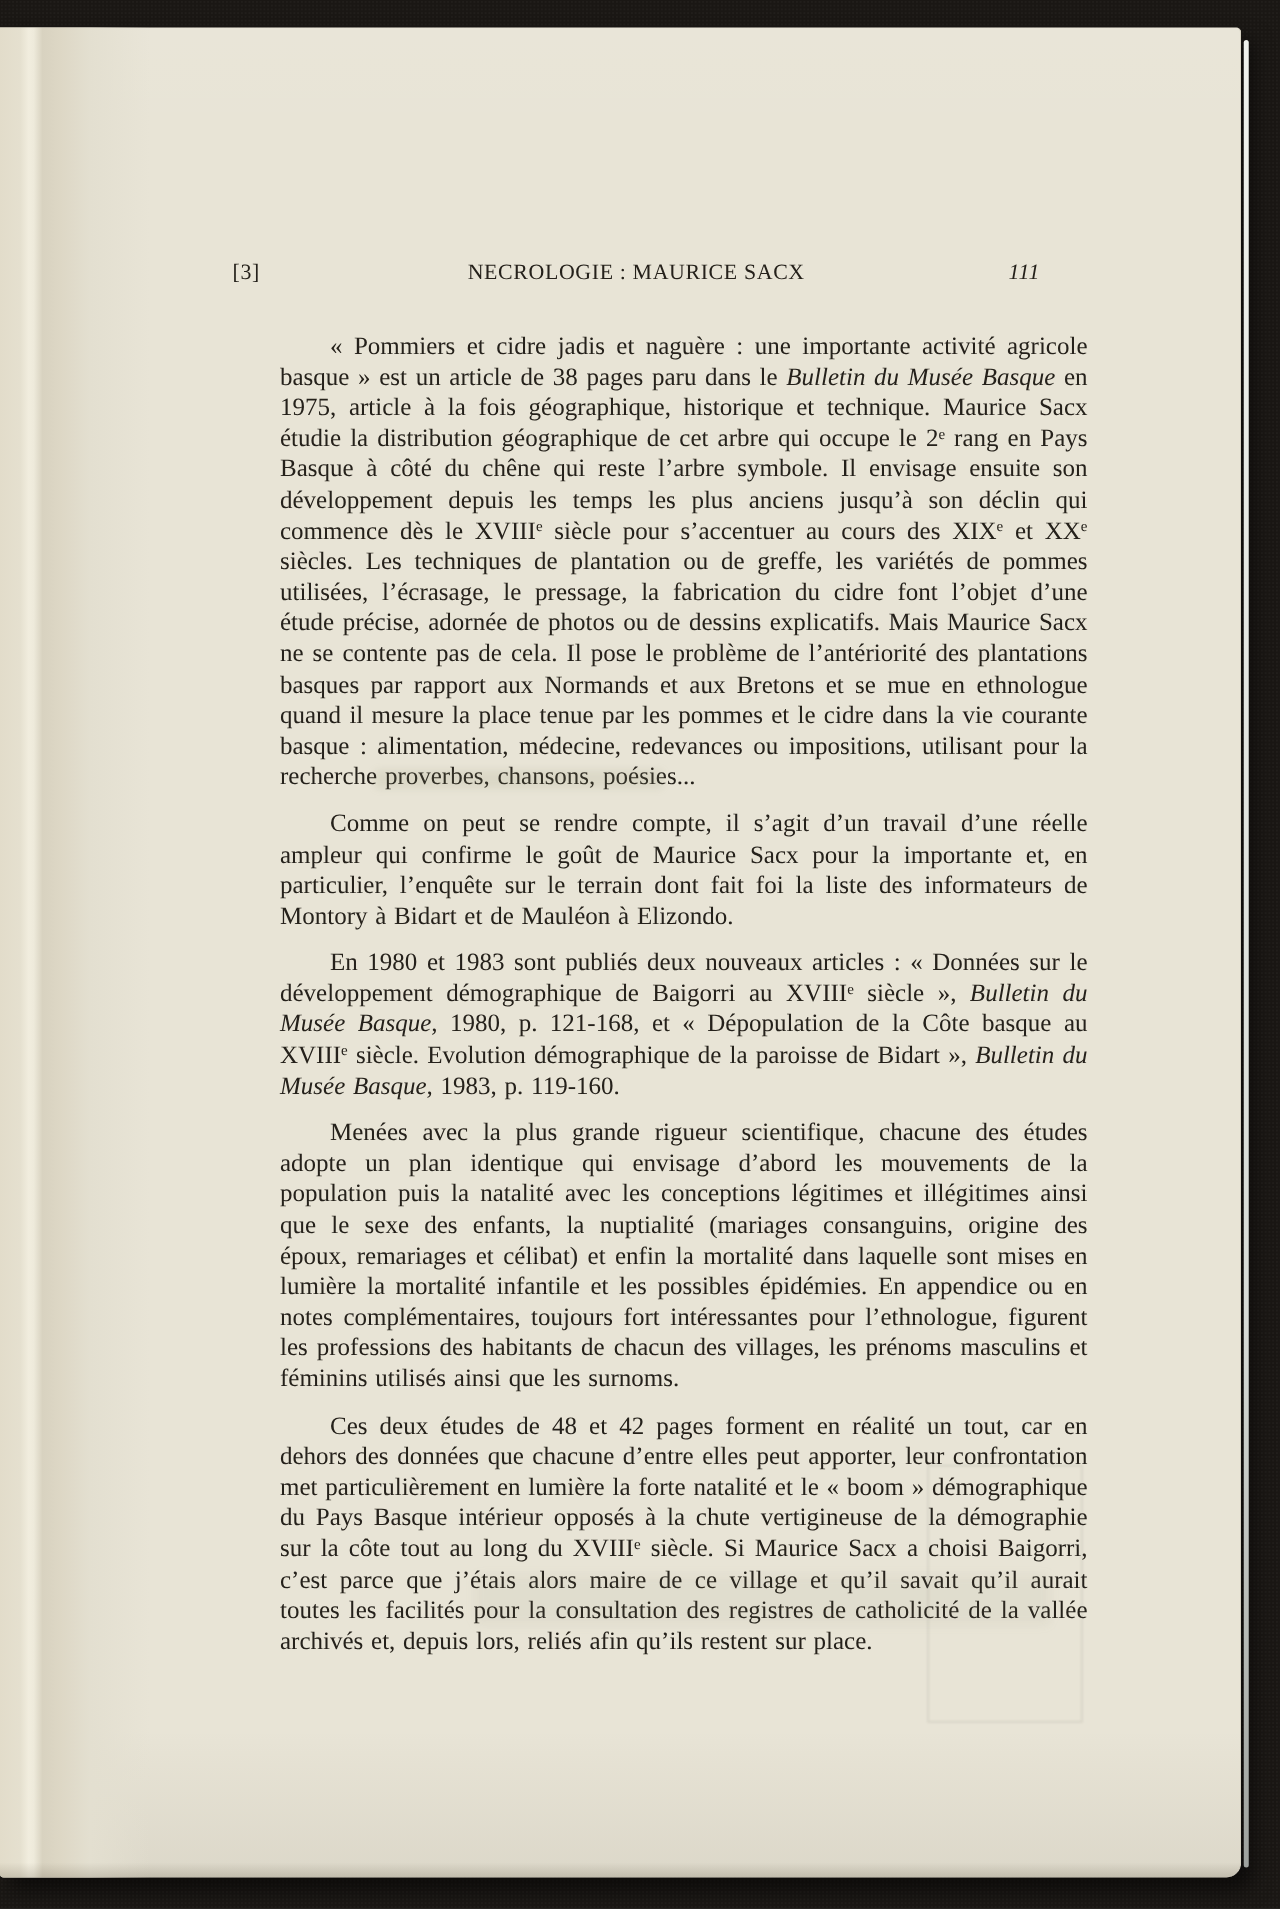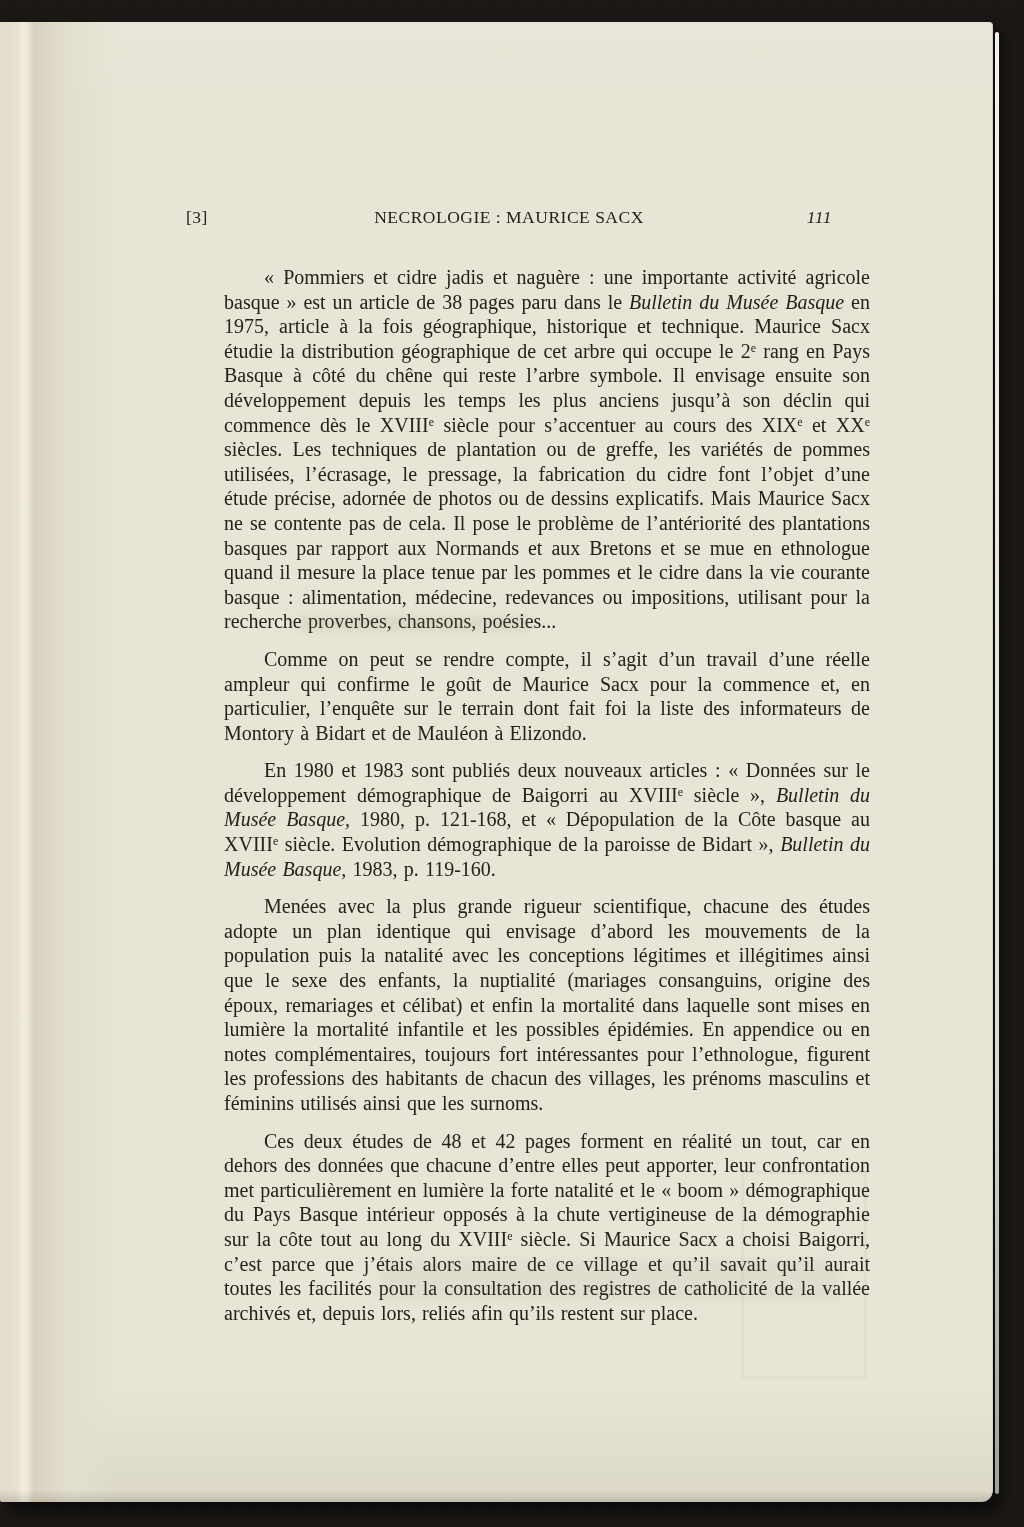--- a/index.html
+++ b/index.html
@@ -100,21 +100,21 @@
     <div class="gutter"></div>
 
     <div class="header">
       <span class="h-left">[3]</span>
       <span class="h-title">NECROLOGIE : MAURICE SACX</span>
       <span class="h-right">111</span>
     </div>
 
     <div class="article-body">
         <p class="para"><span>« Pommiers et cidre jadis et naguère : une importante activité agricole basque » est un article de 38 pages paru dans le </span><em>Bulletin du Musée Basque</em><span> en 1975, article à la fois géographique, historique et technique. Maurice Sacx étudie la distribution géographique de cet arbre qui occupe le 2</span><sup>e</sup><span> rang en Pays Basque à côté du chêne qui reste l’arbre symbole. Il envisage ensuite son développement depuis les temps les plus anciens jusqu’à son déclin qui commence dès le XVIII</span><sup>e</sup><span> siècle pour s’accentuer au cours des XIX</span><sup>e</sup><span> et XX</span><sup>e</sup><span> siècles. Les techniques de plantation ou de greffe, les variétés de pommes utilisées, l’écrasage, le pressage, la fabrication du cidre font l’objet d’une étude précise, adornée de photos ou de dessins explicatifs. Mais Maurice Sacx ne se contente pas de cela. Il pose le problème de l’antériorité des plantations basques par rapport aux Normands et aux Bretons et se mue en ethnologue quand il mesure la place tenue par les pommes et le cidre dans la vie courante basque : alimentation, médecine, redevances ou impositions, utilisant pour la recherche proverbes, chansons, poésies...</span></p>
-        <p class="para"><span>Comme on peut se rendre compte, il s’agit d’un travail d’une réelle ampleur qui confirme le goût de Maurice Sacx pour la commence et, en particulier, l’enquête sur le terrain dont fait foi la liste des informateurs de Montory à Bidart et de Mauléon à Elizondo.</span></p>
+        <p class="para"><span>Comme on peut se rendre compte, il s’agit d’un travail d’une réelle ampleur qui confirme le goût de Maurice Sacx pour la importante et, en particulier, l’enquête sur le terrain dont fait foi la liste des informateurs de Montory à Bidart et de Mauléon à Elizondo.</span></p>
         <p class="para"><span>En 1980 et 1983 sont publiés deux nouveaux articles : « Données sur le développement démographique de Baigorri au XVIII</span><sup>e</sup><span> siècle », </span><em>Bulletin du Musée Basque,</em><span> 1980, p. 121-168, et « Dépopulation de la Côte basque au XVIII</span><sup>e</sup><span> siècle. Evolution démographique de la paroisse de Bidart », </span><em>Bulletin du Musée Basque,</em><span> 1983, p. 119-160.</span></p>
         <p class="para"><span>Menées avec la plus grande rigueur scientifique, chacune des études adopte un plan identique qui envisage d’abord les mouvements de la population puis la natalité avec les conceptions légitimes et illégitimes ainsi que le sexe des enfants, la nuptialité (mariages consanguins, origine des époux, remariages et célibat) et enfin la mortalité dans laquelle sont mises en lumière la mortalité infantile et les possibles épidémies. En appendice ou en notes complémentaires, toujours fort intéressantes pour l’ethnologue, figurent les professions des habitants de chacun des villages, les prénoms masculins et féminins utilisés ainsi que les surnoms.</span></p>
         <p class="para"><span>Ces deux études de 48 et 42 pages forment en réalité un tout, car en dehors des données que chacune d’entre elles peut apporter, leur confrontation met particulièrement en lumière la forte natalité et le « boom » démographique du Pays Basque intérieur opposés à la chute vertigineuse de la démographie sur la côte tout au long du XVIII</span><sup>e</sup><span> siècle. Si Maurice Sacx a choisi Baigorri, c’est parce que j’étais alors maire de ce village et qu’il savait qu’il aurait toutes les facilités pour la consultation des registres de catholicité de la vallée archivés et, depuis lors, reliés afin qu’ils restent sur place.</span></p>
       </div>
 
     <div class="ghost ghost-signature"></div>
     <div class="ghost ghost-box"></div>
     <div class="ghost ghost-lines"></div>
 
     <div class="page-bottom-shade"></div>

